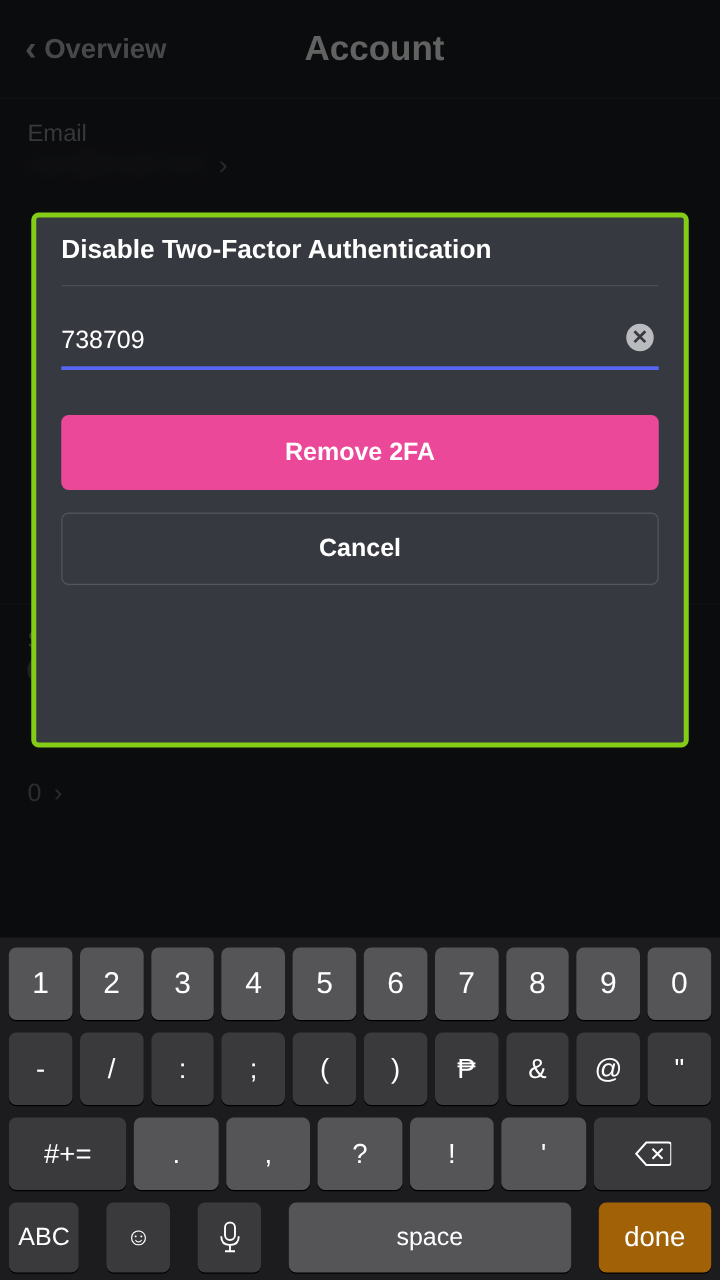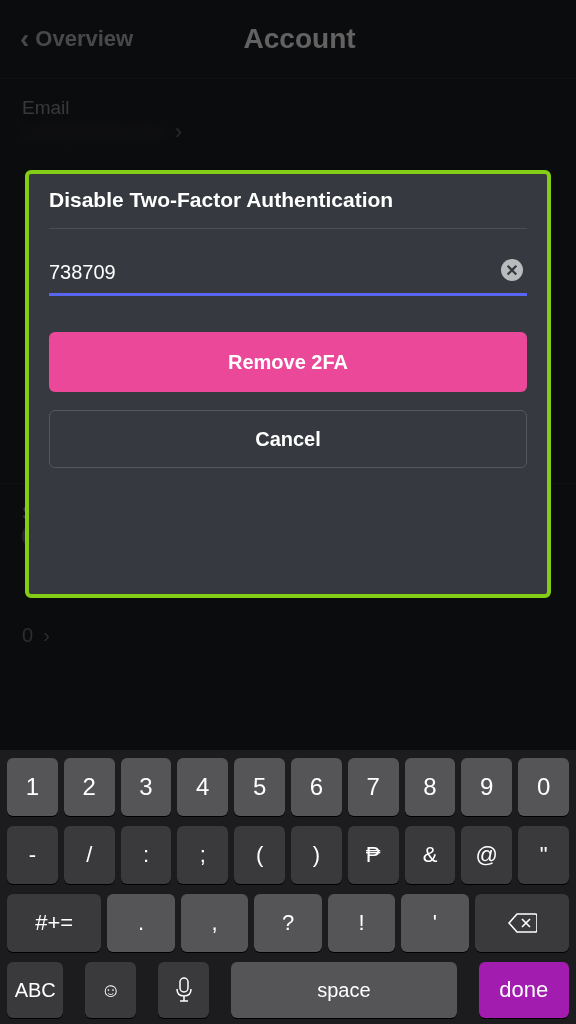--- a/index.html
+++ b/index.html
@@ -35,21 +35,21 @@
     .key { flex:1; height:58px; background:#555558; border-radius:6px; color:#fff; font-size:24px; display:flex; align-items:center; justify-content:center; box-shadow:0 1px 0 #000; cursor:pointer; }
     .key.dark { background:#3a3a3c; }
     .krow2 .key { font-size:22px; }
     .krow2 { padding:0 3px; }
     .krow3 { padding:0 3px; }
     .krow3 .key { font-size:22px; }
     .key.wide { flex:1.4; }
     .krow4 { display:flex; gap:22px; padding:0 3px; }
     .krow4 .key { height:56px; font-size:20px; }
     .key.space { flex:4; }
-    .key.done { flex:1.6; background:#a21caf; font-size:22px; }
+    .key.done { flex:1.6; background:#a16207; font-size:22px; }
     .key.abc { flex:1; }
     .bksvg { width:30px; height:22px; }
   </style>
 </head>
 <body>
 
 <div class="page">
   <div class="nav">
     <span class="chev">‹</span>
     <span class="navlabel">Overview</span>

